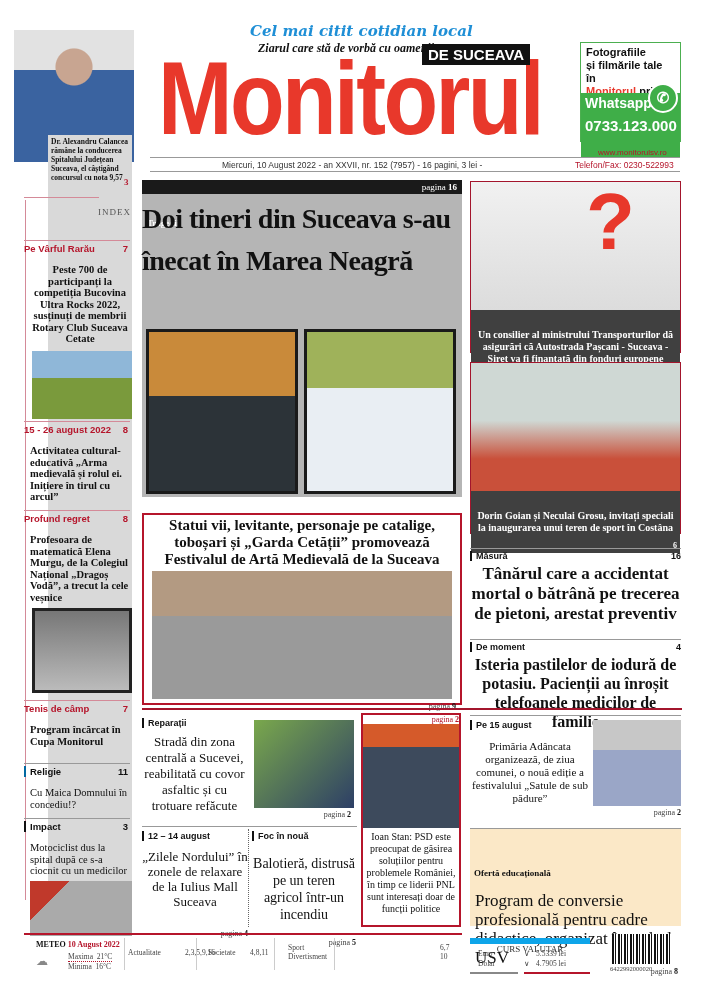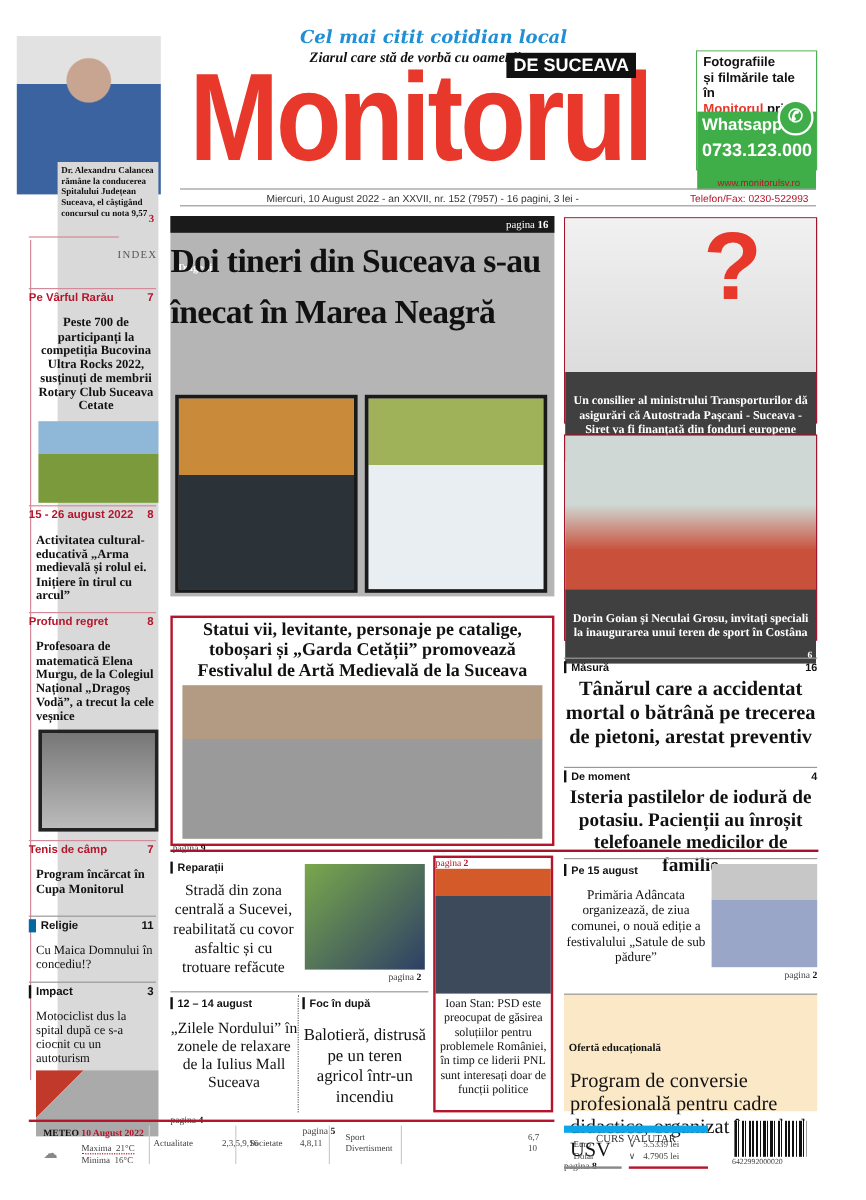--- a/index.html
+++ b/index.html
@@ -52,21 +52,21 @@
   #fest-photo { margin: 3px 8px; height: 128px; background: linear-gradient(180deg,#b39a82 0 35%, #9a9a9a 35% 100%); position: relative; }
 
   
   .rbox { position: absolute; left: 470px; width: 211px; }
   .rcap { background: #404040; color: #fff; text-align: center; font-weight: bold; font-size: 10px; line-height: 12px; padding: 19px 4px; position: relative; }
   .rcap .n { position: absolute; right: 3px; bottom: 1px; font-size: 8px; }
 
   .hdr { font-family: "Liberation Sans", sans-serif; font-weight: bold; font-size: 9px; display: flex; justify-content: space-between; border-top: 1px solid #999; padding-top: 2px; }
   .hdr .bar { border-left: 2px solid #111; padding-left: 4px; }
   .bighl { text-align: center; font-weight: bold; font-size: 17px; line-height: 20px; margin-top: 3px; }
-  .pag { font-size: 8px; text-align: left; color: #444; font-family: Liberation Serif, serif; }
+  .pag { font-size: 8px; text-align: right; color: #444; font-family: Liberation Serif, serif; }
   .pag b { color: #111; }
 
   #footer { left: 24px; top: 938px; width: 676px; height: 62px; }
   .fcell { position: absolute; top: 0; font-size: 7.5px; color: #444; }
 </style>
 </head>
 <body>
 
 <div class="abs photo" id="portrait"></div>
 <div class="abs" id="portrait-cap">Dr. Alexandru Calancea rămâne la conducerea Spitalului Județean Suceava, el câștigând concursul cu nota 9,57</div>
@@ -134,33 +134,33 @@
   <div class="lcat">
       <span>Tenis de câmp</span>
       <span>7</span>
     </div>
   <div class="ltxt">Program încărcat în Cupa Monitorul</div>
 </div>
 
 <div class="abs hrule" style="left:24px;top:763px;width:106px;"></div>
 <div class="lbox" style="top:766px;">
   <div class="lcat black">
-      <span style="border-left:6px solid #0369a1;padding-left:4px;">Religie</span>
+      <span style="border-left:2px solid #0369a1;padding-left:4px;">Religie</span>
       <span>11</span>
     </div>
   <div class="ltxt" style="font-weight:normal">Cu Maica Domnului în concediu!?</div>
 </div>
 
 <div class="abs hrule" style="left:24px;top:818px;width:106px;"></div>
 <div class="lbox" style="top:821px;">
   <div class="lcat black">
       <span style="border-left:2px solid #111;padding-left:4px;">Impact</span>
       <span>3</span>
     </div>
-  <div class="ltxt" style="font-weight:normal">Motociclist dus la spital după ce s-a ciocnit cu un autoturism</div>
+  <div class="ltxt" style="font-weight:normal">Motociclist dus la spital după ce s-a ciocnit cu un medicilor</div>
   <div style="margin:4px 0 0 6px;height:55px;background:linear-gradient(135deg,#c0392b 0 25%,#aaa 25% 100%);"></div>
 </div>
 
 <div class="abs" id="lead">
   <div id="lead-bar">
     <span class="sans" style="font-weight:bold;">Tragedii</span>
     <span><span>pagina</span> <b>16</b></span>
   </div>
   <div id="lead-title">Doi tineri din Suceava s-au înecat în Marea Neagră</div>
   <div class="leadph" style="left:4px;background:linear-gradient(180deg,#c98a3a 0 40%,#2c3338 40%);"></div>
@@ -215,21 +215,21 @@
 <div class="abs" style="left:142px;top:829px;width:106px;">
   <div class="hdr" style="border-top:none;">
       <span class="bar">12 – 14 august</span>
     </div>
   <div style="text-align:center;font-size:13px;line-height:15px;margin-top:8px;">„Zilele Nordului” în zonele de relaxare de la Iulius Mall Suceava</div>
   <div class="pag" style="margin-top:20px;"><span>pagina</span> <b>4</b></div>
 </div>
 <div class="abs" style="left:248px;top:829px;height:98px;border-left:1px dotted #666;"></div>
 <div class="abs" style="left:252px;top:829px;width:104px;">
   <div class="hdr" style="border-top:none;">
-      <span class="bar">Foc în după</span>
+      <span class="bar">Foc în nouă</span>
     </div>
   <div style="text-align:center;font-size:14px;line-height:17px;margin-top:14px;">Balotieră, distrusă pe un teren agricol într-un incendiu</div>
   <div class="pag" style="margin-top:15px;"><span>pagina</span> <b>5</b></div>
 </div>
 
 <div class="abs" style="left:361px;top:713px;width:100px;height:214px;border:2px solid #b5152b;">
   <div class="pag" style="color:#b5152b;"><span>pagina</span> <b style="color:#b5152b;">2</b></div>
   <div style="height:104px;background:linear-gradient(180deg,#d55a2a 0 22%,#3d4a5c 22%);"></div>
   <div style="text-align:center;font-size:10px;line-height:12px;margin-top:3px;padding:0 2px;">Ioan Stan: PSD este preocupat de găsirea soluțiilor pentru problemele României, în timp ce liderii PNL sunt interesați doar de funcții politice</div>
 </div>

